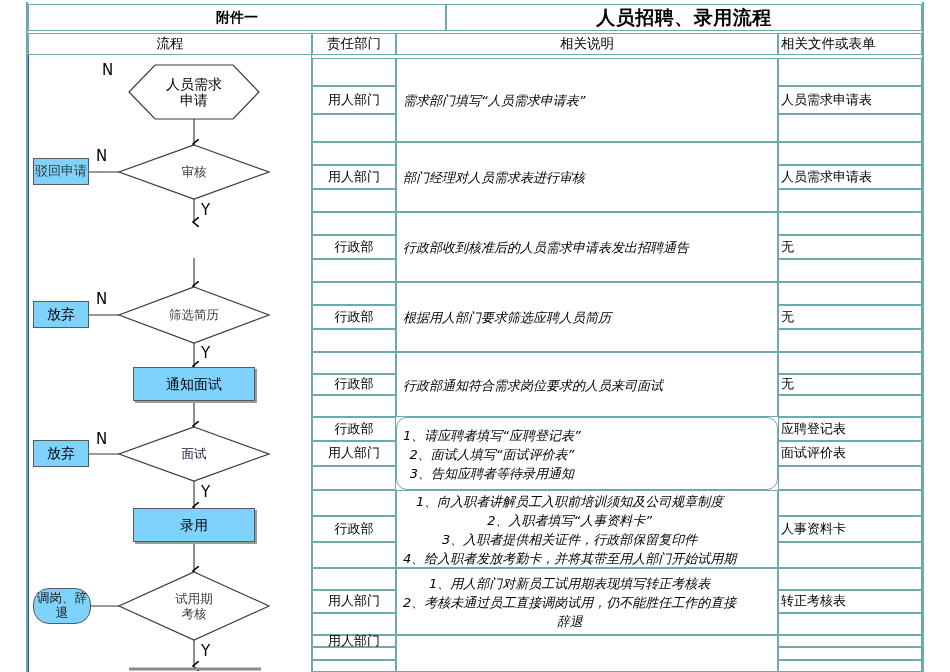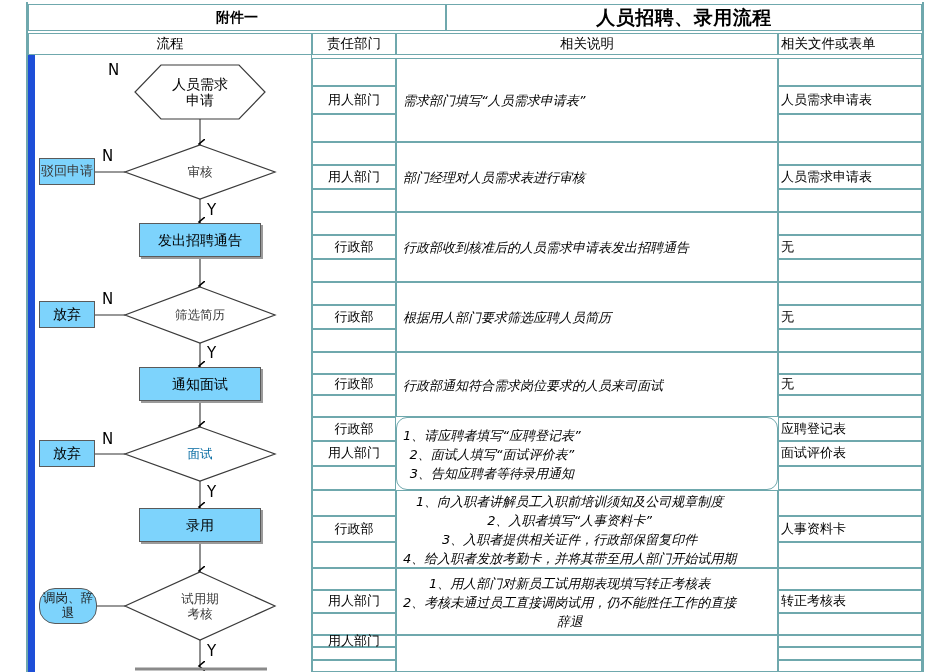--- a/index.html
+++ b/index.html
@@ -41,21 +41,21 @@
   .frame-outer{
     position:absolute;left:26px;top:2px;width:898px;height:670px;
     border-left:2px solid #6fa8ad;border-right:2px solid #6fa8ad;
     box-sizing:border-box;pointer-events:none;
   }
 
   
   .flow{
     position:absolute;left:28px;top:55px;width:284px;height:617px;
     box-sizing:border-box;
-    border-left:7px solid #1d4ed8;border-right:1px solid #6fa8ad;
+    border-left:1px solid #1d4ed8;border-right:1px solid #6fa8ad;
     overflow:hidden;background:#fff;
   }
   .flow svg{position:absolute;left:0;top:0;}
 
   .fnode{
     position:absolute;box-sizing:border-box;
     display:flex;align-items:center;justify-content:center;
     text-align:center;font-size:12.5px;color:#1a1a1a;
     font-family:"DejaVu Sans","Liberation Sans",sans-serif;
     line-height:1.15;
@@ -135,30 +135,29 @@
 
     <div class="fnode flabel" style="left:100px;top:10px;width:130px;height:54px;">
       <span style="white-space:pre-line;text-align:center;">人员需求
 申请</span>
     </div>
 
     <div class="fnode" style="left:115px;top:105px;width:100px;height:24px;font-size:12.5px;color:#3a3a3a;">审核</div>
 
     <div class="fnode" style="left:115px;top:248px;width:100px;height:24px;font-size:12.5px;color:#3a3a3a;">筛选简历</div>
 
-    <div class="fnode" style="left:115px;top:387px;width:100px;height:24px;font-size:12.5px;color:#0369a1;">面试</div>
+    <div class="fnode" style="left:115px;top:387px;width:100px;height:24px;font-size:12.5px;color:#0f172a;">面试</div>
 
     <div class="fnode" style="left:115px;top:535px;width:100px;height:34px;font-size:12.5px;color:#3a3a3a;">
       <span style="white-space:pre-line;text-align:center;line-height:1.18;">试用期
 考核</span>
     </div>
 
     <div class="fnode fbox flabel" style="left:4px;top:103px;width:56px;height:27px;font-size:13px;color:#3a3a3a;">驳回申请</div>
 
-    <div class="fnode fbox flabel shadow" style="left:104px;top:168px;width:122px;height:34px;">发出招聘通告</div>
 
     <div class="fnode fbox flabel" style="left:4px;top:246px;width:56px;height:27px;">放弃</div>
 
     <div class="fnode fbox flabel shadow" style="left:104px;top:312px;width:122px;height:34px;">通知面试</div>
 
     <div class="fnode fbox flabel" style="left:4px;top:385px;width:56px;height:27px;">放弃</div>
 
     <div class="fnode fbox flabel shadow" style="left:104px;top:453px;width:122px;height:34px;">录用</div>
 
     <div class="fnode fbox" style="left:4px;top:533px;width:58px;height:36px;font-size:12.5px;color:#1a1a1a;border-radius:16px;">

